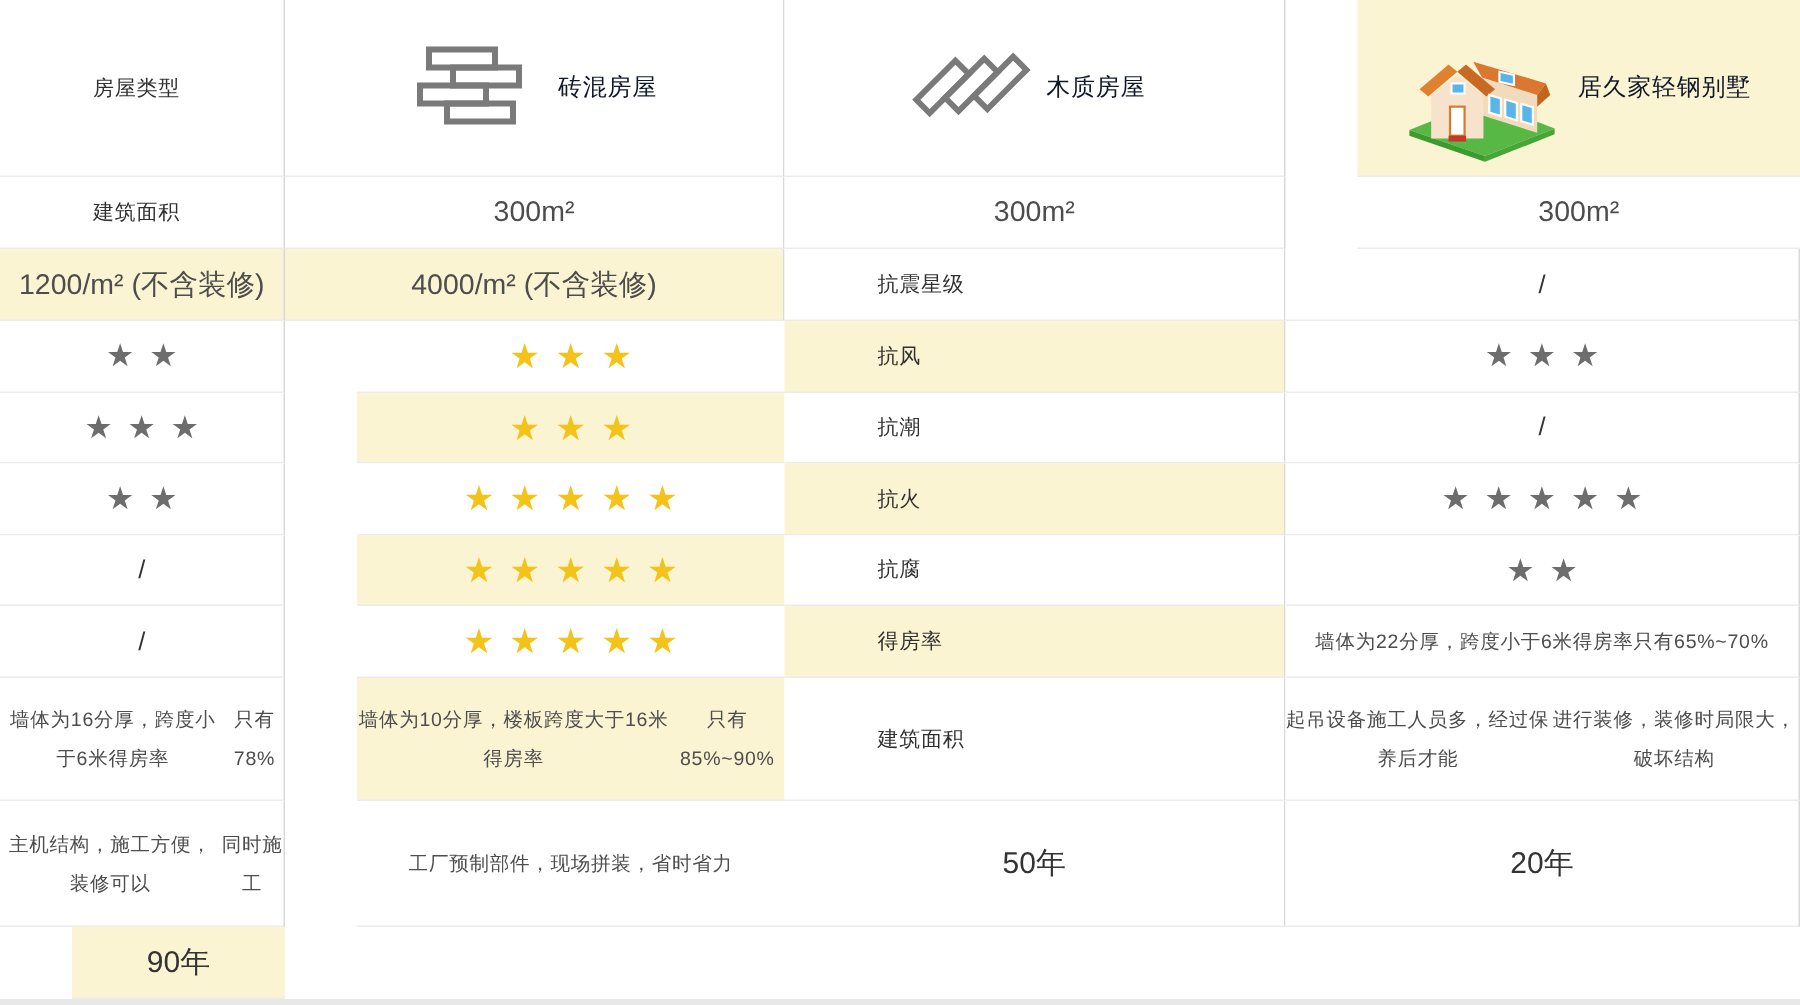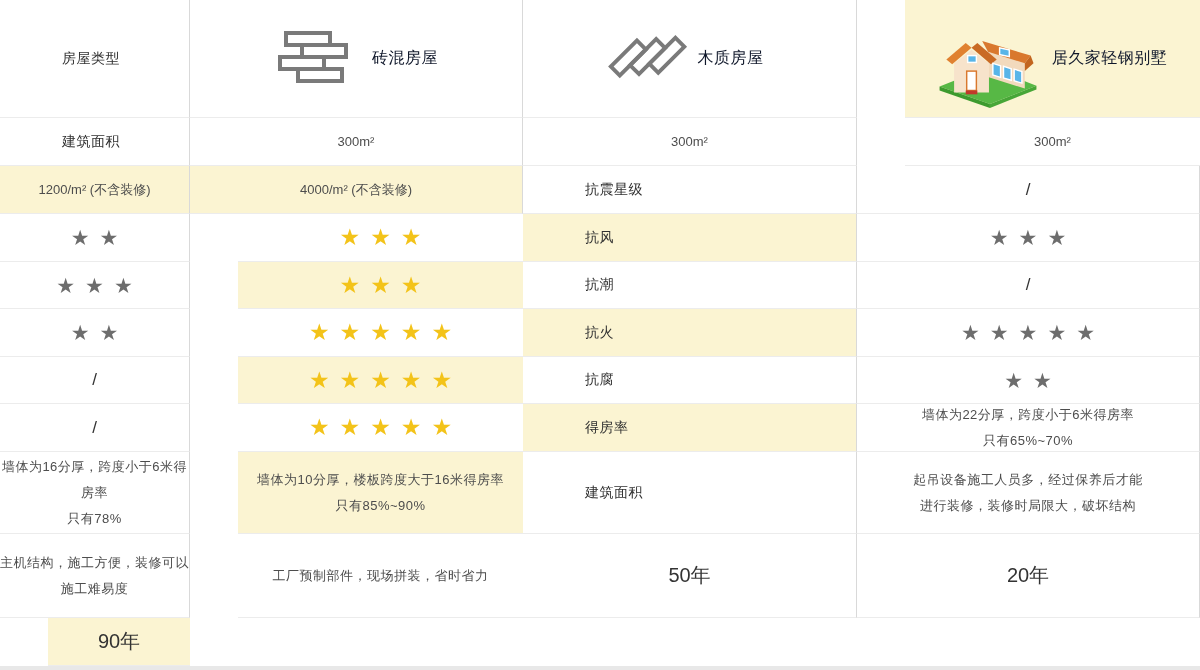--- a/index.html
+++ b/index.html
@@ -23,27 +23,27 @@
     background:#fff;
   }
   .cell.c4{border-right:none;margin-left:48px;}
   .cell.y{background:var(--row_yellow,#fbf4d2);}
   .cell.lbl{
     justify-content:flex-start;padding-left:62px;
     font-size:14px;color:var(--label_text,#303030);letter-spacing:.5px;
   }
   .hdr{font-size:16px;color:#0f172a;}
   .hdr .hdr-name{margin-left:14px;letter-spacing:.5px;}
-  .val{font-size:13px;color:var(--value_text,#4d4d4d);}
+  .val{font-size:19px;color:var(--value_text,#4d4d4d);}
   .big{font-size:20px;color:#333;}
   .slash{font-size:17px;color:#333;}
   .stars{letter-spacing:10px;line-height:1;white-space:nowrap;padding-left:10px;}
   .stars.gray{color:var(--star_gray,#6d6d6d);font-size:21px;}
   .stars.gold{color:var(--star_gold,#f3c319);font-size:23px;}
-  .para{display:flex;flex-direction:column;justify-content:center;text-align:center;}
+  .para{display:flex;flex-direction:row;justify-content:center;text-align:center;}
   .para div{font-size:13px;color:var(--value_text,#4d4d4d);line-height:26px;letter-spacing:.5px;}
   .icon{display:flex;align-items:center;justify-content:center;}
   svg{overflow:visible;}
 </style>
 </head>
 <body>
 
 <div class="page">
   <div class="grid">
 
@@ -187,21 +187,21 @@
       <div>只有85%~90%</div>
     </div>
 
     <div class="cell lbl c1">建筑面积</div>
     <div class="cell para c2">
       <div>起吊设备施工人员多，经过保养后才能</div>
       <div>进行装修，装修时局限大，破坏结构</div>
     </div>
     <div class="cell para c3">
       <div>主机结构，施工方便，装修可以</div>
-      <div>施工难易度</div>
+      <div>同时施工</div>
     </div>
     <div class="cell para c4">
       <div>工厂预制部件，现场拼装，省时省力</div>
       <div></div>
     </div>
 
     <div class="cell big c2">50年</div>
     <div class="cell big c3">20年</div>
     <div class="cell big y c4">90年</div>
 

